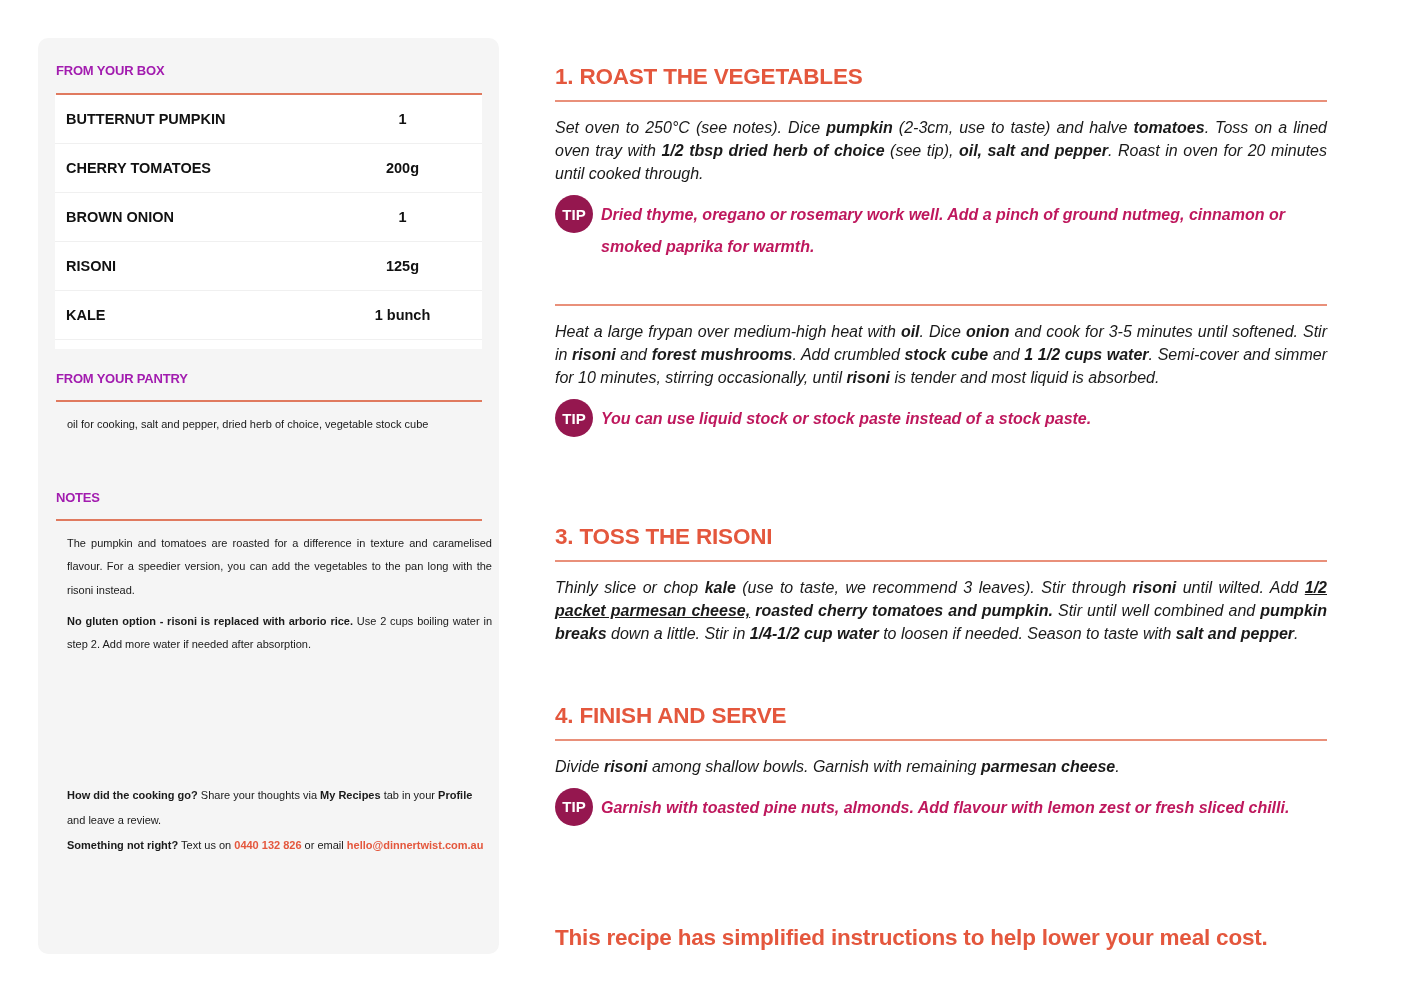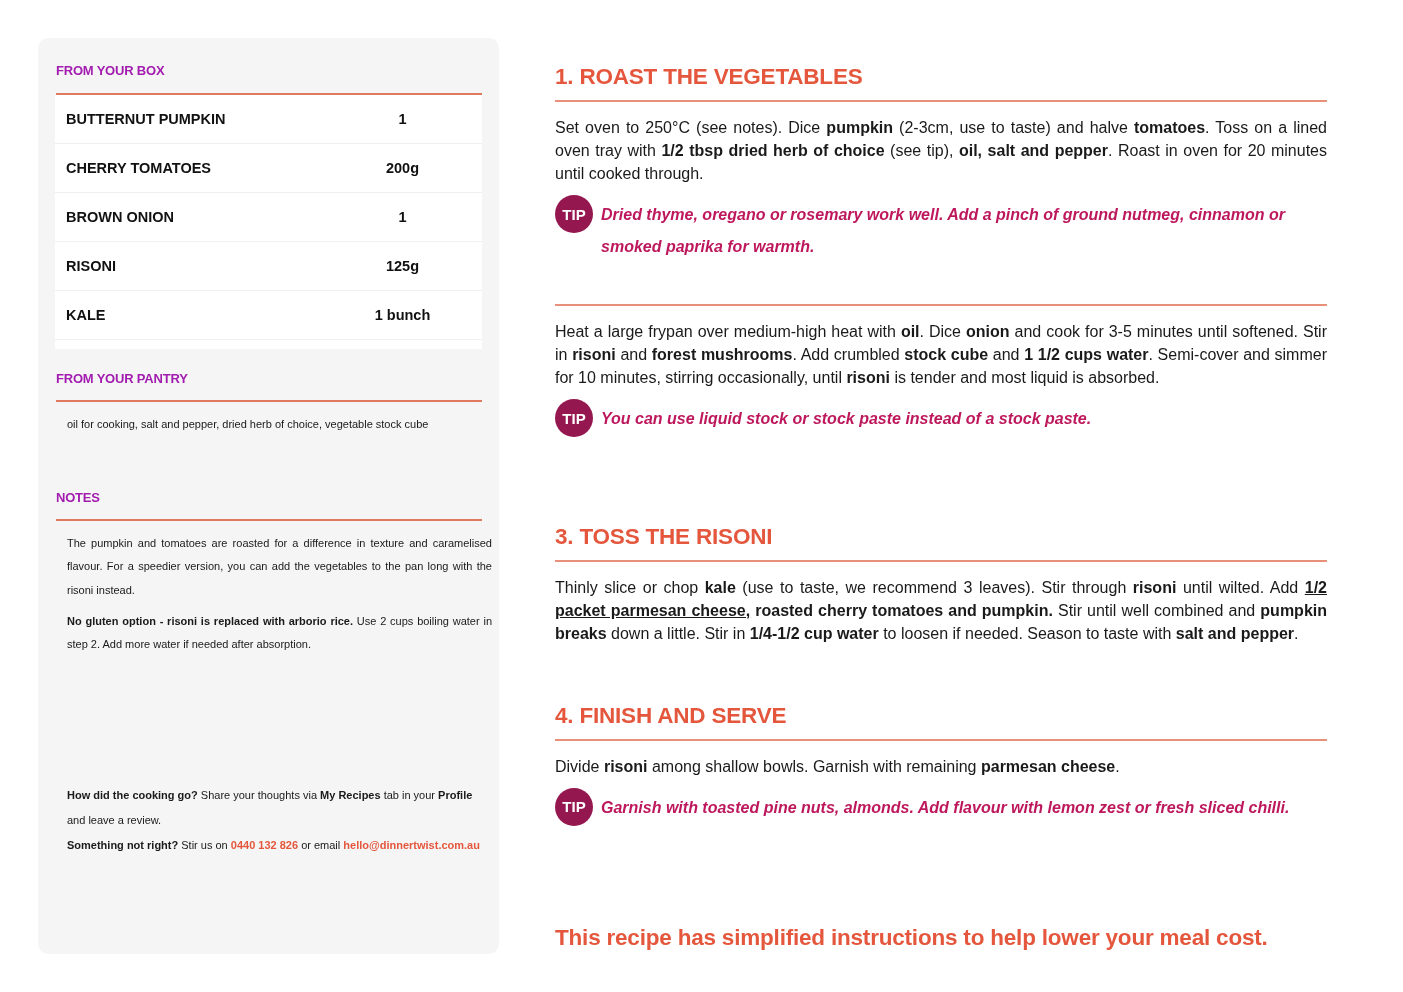--- a/index.html
+++ b/index.html
@@ -33,21 +33,21 @@
   .sb-text b { font-weight: 700; }
   .sb-text p { margin-bottom: 8px; }
   .contact { text-align: left; line-height: 25px; }
   .accent-link { color: #e4573d; font-weight: 700; text-decoration: none; }
   .step { position: absolute; left: 555px; width: 772px; }
   .step-title {
     font-size: 22.5px; font-weight: 700; color: #e4573d; letter-spacing: -0.2px; line-height: 30px;
   }
   .step-rule { height: 1.5px; background: #e9907a; margin-top: 8px; }
   .step-body {
-    margin-top: 14px; font-size: 16px; line-height: 23.3px; text-align: justify; color: #1a1a1a;
+    margin-top: 14px; font-size: 16px; line-height: 23.3px; text-align: justify; color: #1a1a1a; font-style: italic;
   }
   .step-body b { font-weight: 700; }
   .step-body u { font-weight: 700; text-decoration: underline; }
   .tip { display: flex; margin-top: 14px; align-items: flex-start; }
   .tip-badge {
     flex: 0 0 38px; width: 38px; height: 38px; border-radius: 50%; background: #95174f; color: #fff;
     font-size: 15px; font-weight: 700; display: flex; align-items: center; justify-content: center;
     margin-right: 8px; margin-top: -4px;
   }
   .tip-text {
@@ -93,21 +93,21 @@
 
   <div class="sb-heading" style="top:452px;">NOTES</div>
   <div class="sb-rule" style="top:481px;"></div>
   <div class="sb-text" style="top:494px;">
     <p>The pumpkin and tomatoes are roasted for a difference in texture and caramelised flavour. For a speedier version, you can add the vegetables to the pan long with the risoni instead.</p>
     <p><b>No gluten option - risoni is replaced with arborio rice.</b><span> Use 2 cups boiling water in step 2. Add more water if needed after absorption.</span></p>
   </div>
 
   <div class="sb-text contact" style="top:745px;">
     <b>How did the cooking go?</b><span> Share your thoughts via </span><b>My Recipes</b><span> tab in your </span><b>Profile</b><span> and leave a review.</span><br>
-    <b>Something not right?</b><span> Stir us on </span><a class="accent-link">0440 132 826</a><span> or email </span><a class="accent-link">hello@dinnertwist.com.au</a>
+    <b>Something not right?</b><span> Text us on </span><a class="accent-link">0440 132 826</a><span> or email </span><a class="accent-link">hello@dinnertwist.com.au</a>
   </div>
 </div>
 
 <div class="step" style="top:62px;">
     <div class="step-title">1. ROAST THE VEGETABLES</div>
     <div class="step-rule"></div>
     <div class="step-body"><span>Set oven to 250°C (see notes). Dice </span><b>pumpkin</b><span> (2-3cm, use to taste) and halve </span><b>tomatoes</b><span>. Toss on a lined oven tray with </span><b>1/2 tbsp dried herb of choice</b><span> (see tip), </span><b>oil, salt and pepper</b><span>. Roast in oven for 20 minutes until cooked through.</span></div>
     <div class="tip">
       <div class="tip-badge">TIP</div>
       <div class="tip-text">Dried thyme, oregano or rosemary work well. Add a pinch of ground nutmeg, cinnamon or smoked paprika for warmth.</div>

